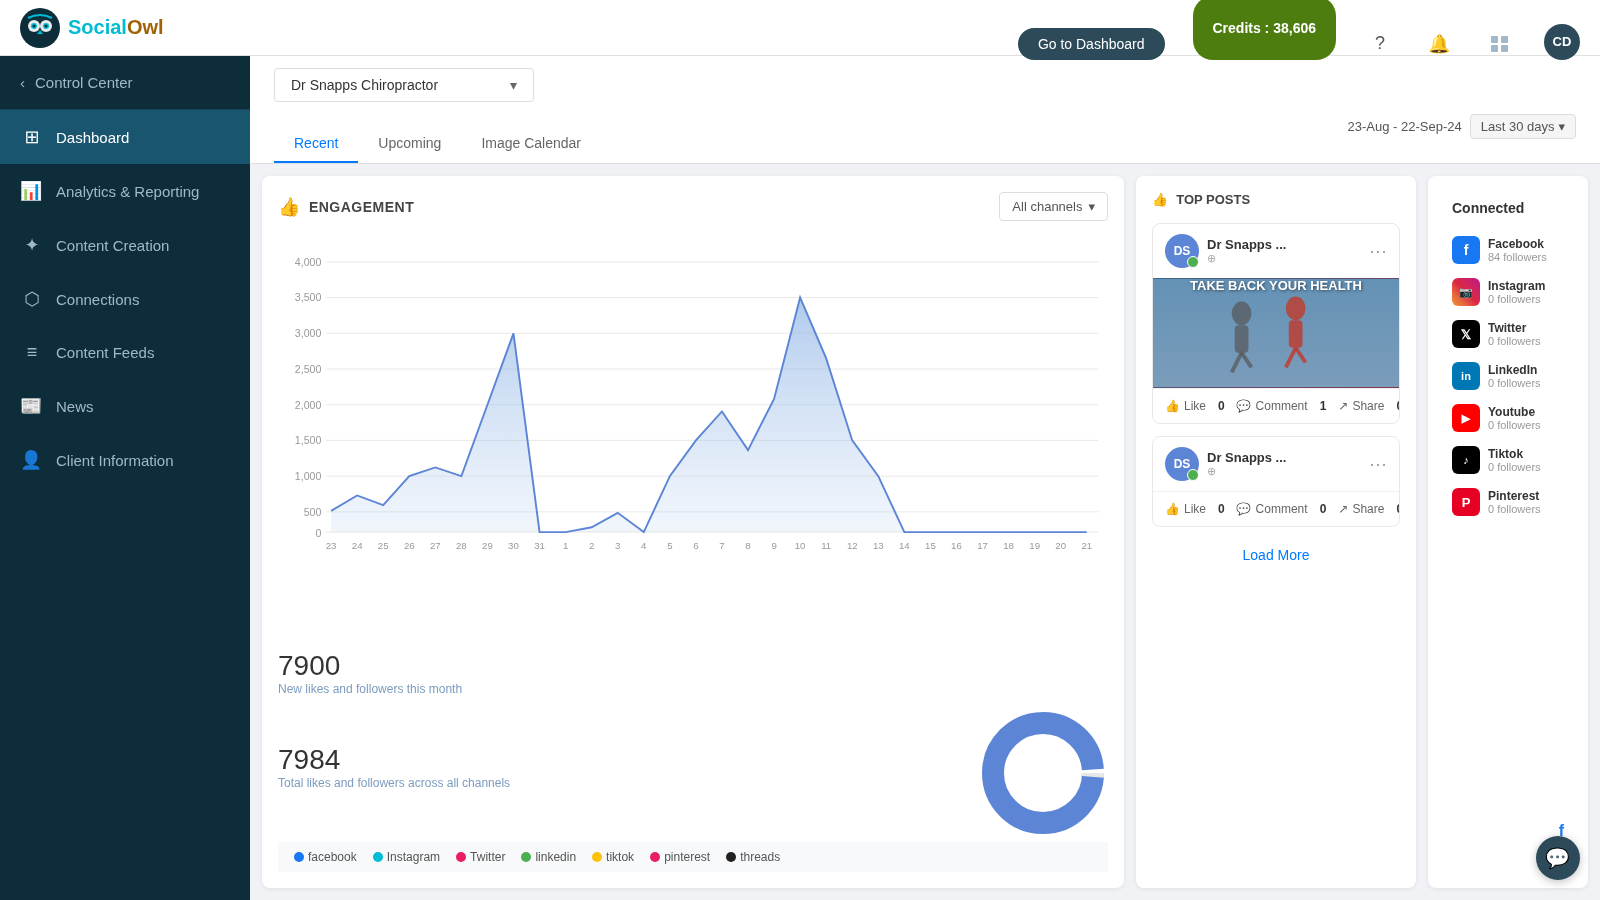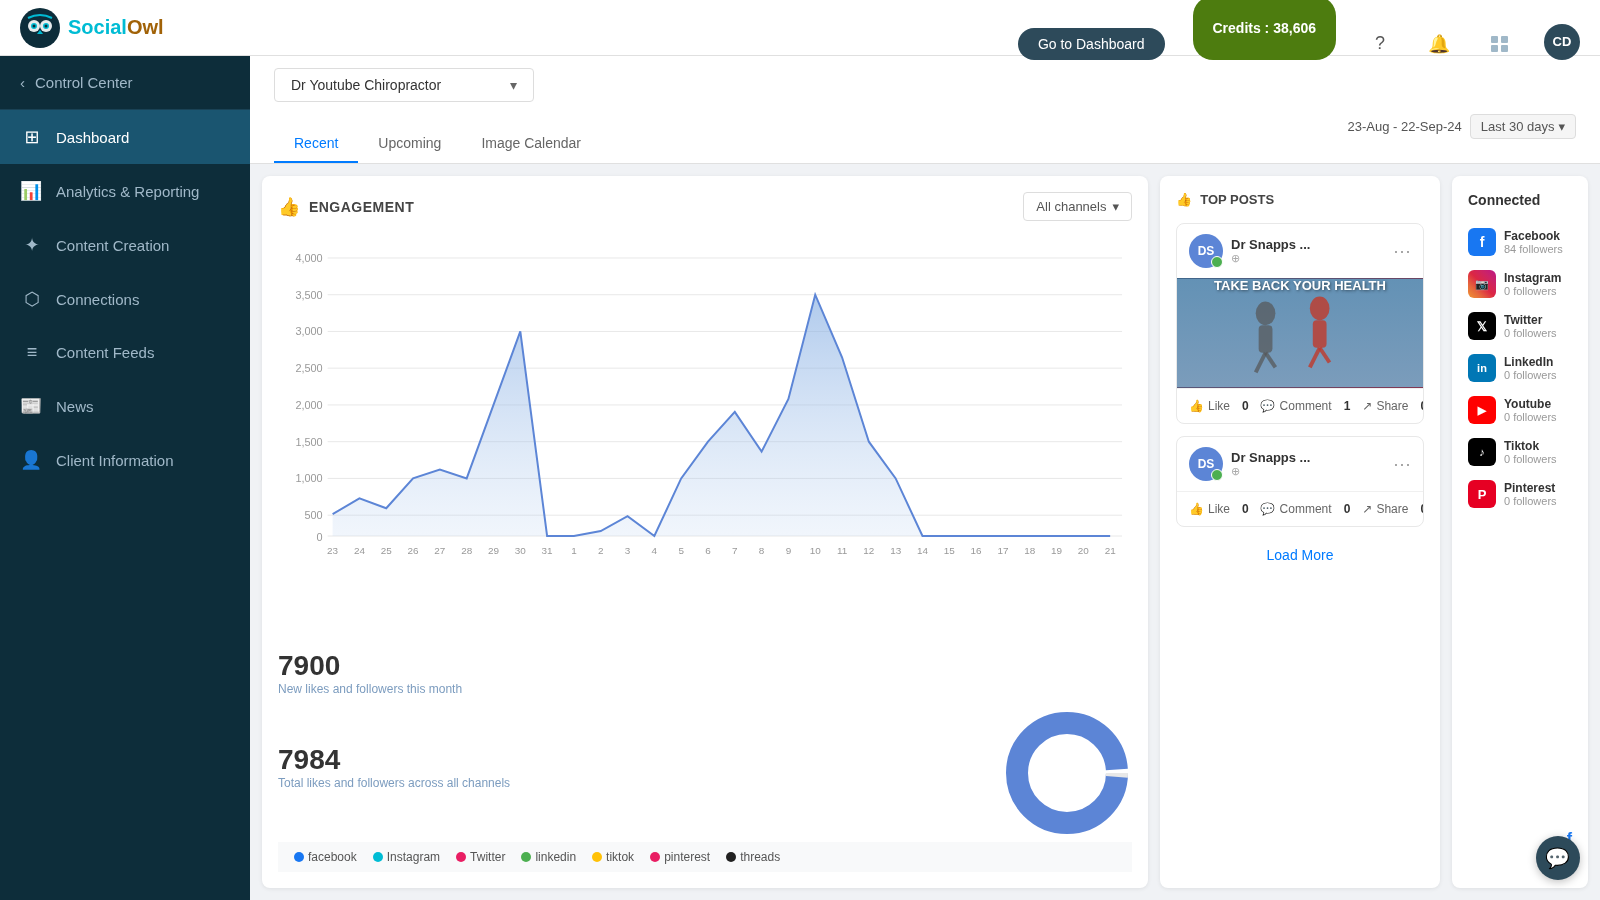--- a/index.html
+++ b/index.html
@@ -260,21 +260,21 @@
     }
     .chart-svg {
       width: 100%;
       height: 320px;
     }
     .stats-section {
       margin-top: 8px;
     }
     .stat-number {
       font-size: 28px;
-      font-weight: 700;
+      font-weight: 400;
       color: #333;
     }
     .stat-label {
       font-size: 12px;
       color: #7c9cbf;
       margin-bottom: 12px;
     }
 
     
     .donut-area {
@@ -419,25 +419,25 @@
       color: #007bff;
       font-size: 14px;
       cursor: pointer;
       padding: 8px 0;
       text-align: center;
       font-weight: 500;
     }
 
     
     .connected-panel {
-      width: 136px;
+      width: 160px;
       background: #fff;
       margin: 12px 12px 12px 0;
       border-radius: 8px;
-      padding: 16px;
+      padding: 24px;
       display: flex;
       flex-direction: column;
       gap: 2px;
       box-shadow: 0 1px 4px rgba(0,0,0,0.08);
       flex-shrink: 0;
     }
     .connected-title {
       font-size: 14px;
       font-weight: 600;
       color: #333;
@@ -581,21 +581,21 @@
       <span class="sidebar-item-icon">👤</span>
       <span>Client Information</span>
     </div>
   </div>
 
   <div class="content-area">
 
     <div class="sub-header">
       <div class="account-selector">
         <div class="account-dropdown">
-          <span>Dr Youtube Chiropractor</span>
+          <span>Dr Snapps Chiropractor</span>
           <span style="color:#666;">▾</span>
         </div>
       </div>
       <div class="tabs-and-date">
         <div class="tabs-row">
           <div class="tab active">Recent</div>
           <div class="tab">Upcoming</div>
           <div class="tab">Image Calendar</div>
         </div>
         <div class="date-range-area">

